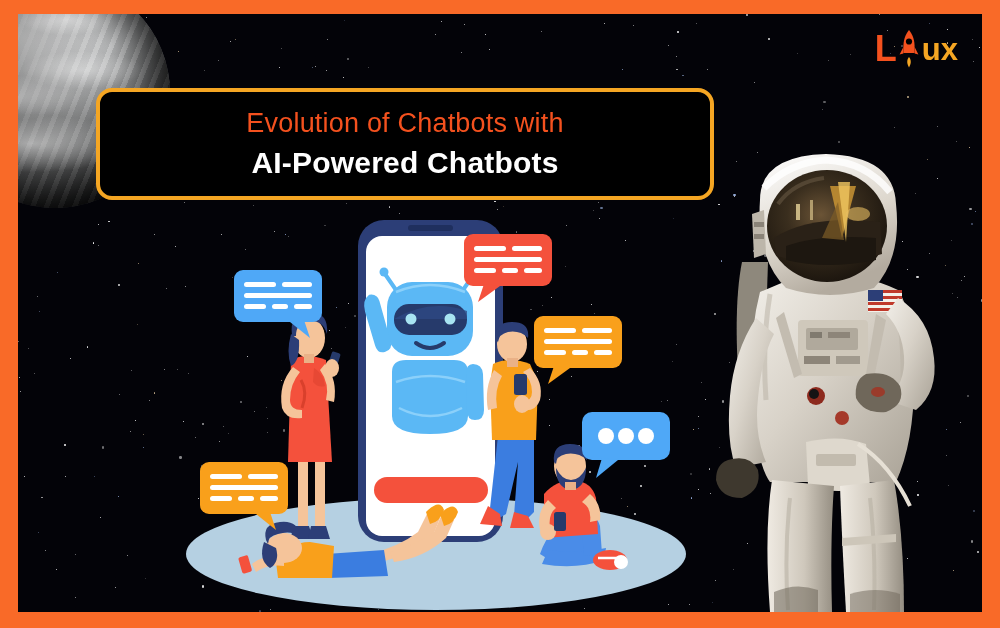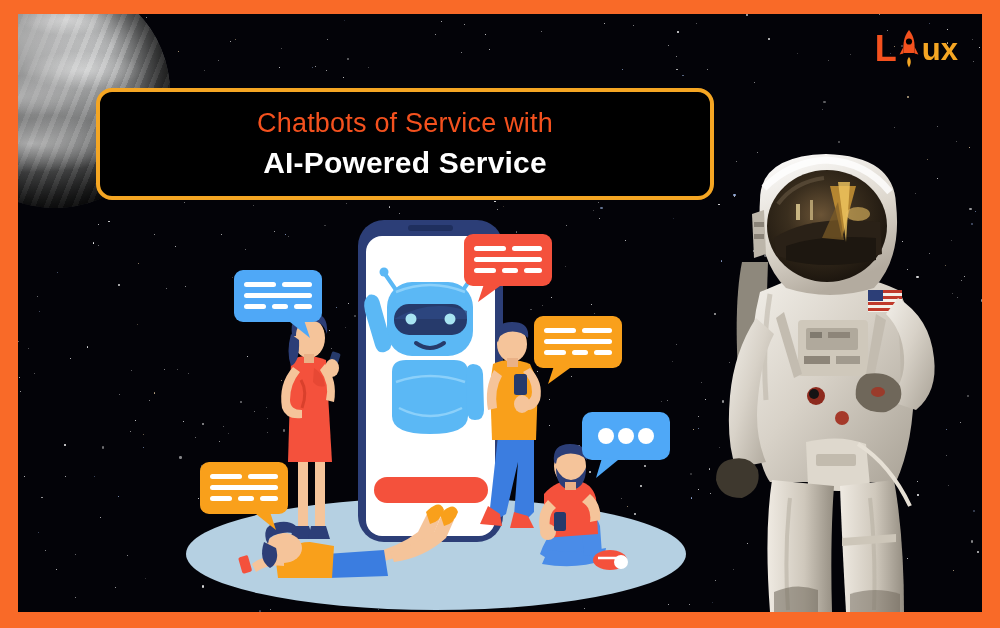--- a/index.html
+++ b/index.html
@@ -630,22 +630,22 @@
           <path d="M4.4 19 L0.6 26.5 L4.4 25.6 Z" fill="#f4511e"></path>
           <path d="M15.6 19 L19.4 26.5 L15.6 25.6 Z" fill="#f4511e"></path>
           <circle cx="10" cy="13.5" r="3.1" fill="#000000"></circle>
           <path d="M10 29 C12.1 31.6 12.6 35 10 39.5 C7.4 35 7.9 31.6 10 29 Z" fill="#f5a623"></path>
         </svg>
       </span>
       <span class="lg-ux">ux</span>
     </div>
 
     <div class="title-card">
-      <div class="title-line1">Chatbots of Service with</div>
-      <div class="title-line2">AI-Powered Service</div>
+      <div class="title-line1">Evolution of Chatbots with</div>
+      <div class="title-line2">AI-Powered Chatbots</div>
     </div>
 
     <div class="illustration">
       <svg width="520" height="400" viewBox="0 0 520 400" xmlns="http://www.w3.org/2000/svg">
 
         <ellipse cx="258" cy="342" rx="250" ry="56" fill="#b5d0e2"></ellipse>
 
         <g>
           <rect x="180" y="8" width="145" height="322" rx="26" fill="#2c3e77"></rect>
           <rect x="188" y="24" width="129" height="300" rx="16" fill="#ffffff"></rect>

